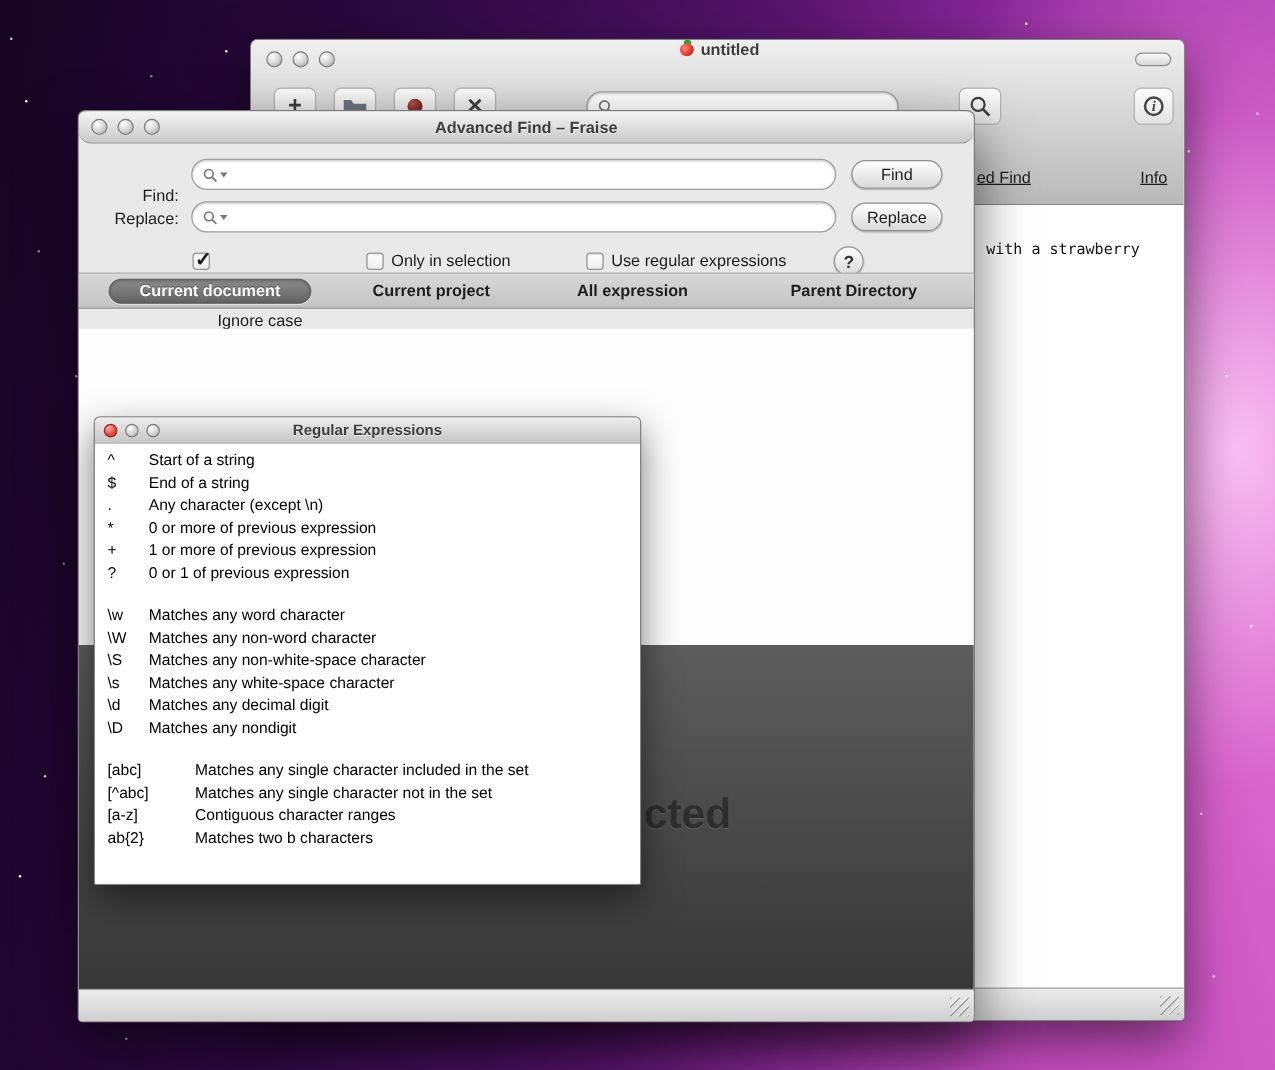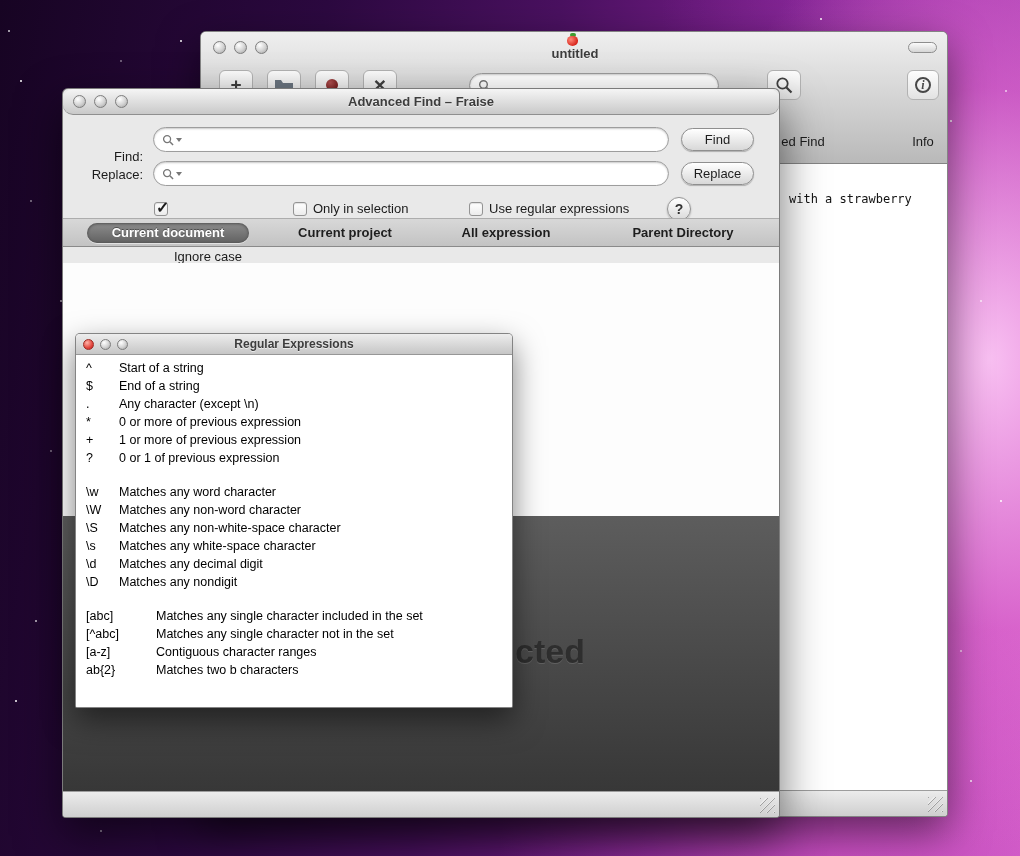--- a/index.html
+++ b/index.html
@@ -46,39 +46,39 @@
          background:repeating-linear-gradient(315deg, rgba(0,0,0,.28) 0 1px, rgba(255,255,255,.35) 1px 2px, transparent 2px 5px); }
   .statusbar{ position:absolute; left:0; right:0; bottom:0; height:26px;
               background:linear-gradient(#ececec,#cfcfcf); border-top:1px solid #9d9d9d; }
 
   
   .editor{ left:200px; top:31px; width:748px; height:786px; background:#fff;
            box-shadow:0 15px 40px rgba(0,0,0,.5); z-index:1; }
   .e-chrome{ position:absolute; left:0; right:0; top:0; height:132px;
              background:linear-gradient(#efefef,#b9b9b9); border-bottom:1px solid #848484; }
   .e-titlebar{ position:absolute; left:2px; right:0; top:0; height:30px;
-               display:flex; align-items:center; justify-content:center;flex-direction:column; }
+               display:flex; align-items:flex-start; justify-content:center; }
   .straw{ position:relative; width:13px; height:13px; display:inline-block; margin-right:5px; }
   .straw .berry{ position:absolute; left:1px; right:1px; top:3px; bottom:0;
                  background:radial-gradient(circle at 35% 35%, #ff8878, #d8261d 70%); border-radius:46% 46% 52% 52%; }
   .straw .leaf{ position:absolute; top:0; left:4px; width:6px; height:4px; background:#3f9b2f; border-radius:2px; }
   .pill-toggle{ position:absolute; right:10px; top:10px; width:29px; height:11px; border:1px solid #8e8e8e;
                 border-radius:6px; background:linear-gradient(#fbfbfb,#d5d5d5); }
   .tool-btn{ position:absolute; top:38px; width:34px; height:30px; border:1px solid #b2b2b2; border-radius:6px;
              background:linear-gradient(#fdfdfd,#e2e2e2); display:flex; align-items:center; justify-content:center;
              font-size:19px; font-weight:bold; color:#3f3f3f; cursor:default; }
   .icon-plus::before{ content:"+"; }
   .icon-x::before{ content:"×"; font-size:21px; }
   .dot{ width:12px; height:12px; border-radius:50%; background:radial-gradient(circle at 35% 30%, #b05050, #7a2020 70%); }
   .folder-svg{ width:20px; height:15px; }
   .e-search{ position:absolute; left:268px; top:41px; width:250px; height:25px; border:1px solid #9a9a9a;
              border-radius:13px; background:#fff; display:flex; align-items:center; padding:0 8px;
              box-shadow:inset 0 1px 2px rgba(0,0,0,.2); }
   .e-search input{ border:none; outline:none; flex:1; font-size:12px; background:transparent; margin-left:5px; }
-  .tool-label{ position:absolute; top:102px; font-size:13px; color:#1c1c1c; text-align:center; }
+  .tool-label{ position:absolute; top:102px; font-size:13px; color:#1c1c1c; text-align:center;text-decoration:underline; }
   .infocircle{ width:16px; height:16px; border:2px solid #474747; border-radius:50%;
                display:flex; align-items:center; justify-content:center;
                font-family:"Liberation Serif", serif; font-style:italic; font-weight:bold; font-size:12px; color:#474747; }
   .infocircle::before{ content:"i"; }
   .e-doc{ position:absolute; left:0; right:0; top:132px; bottom:26px; background:#fff; }
   .e-doc-text{ position:absolute; left:588px; top:28px; font-family:"DejaVu Sans Mono", monospace;
                font-size:12px; color:#111; white-space:pre; }
 
   
   .findwin{ left:62px; top:88px; width:718px; height:730px; background:#e9e9e9;

